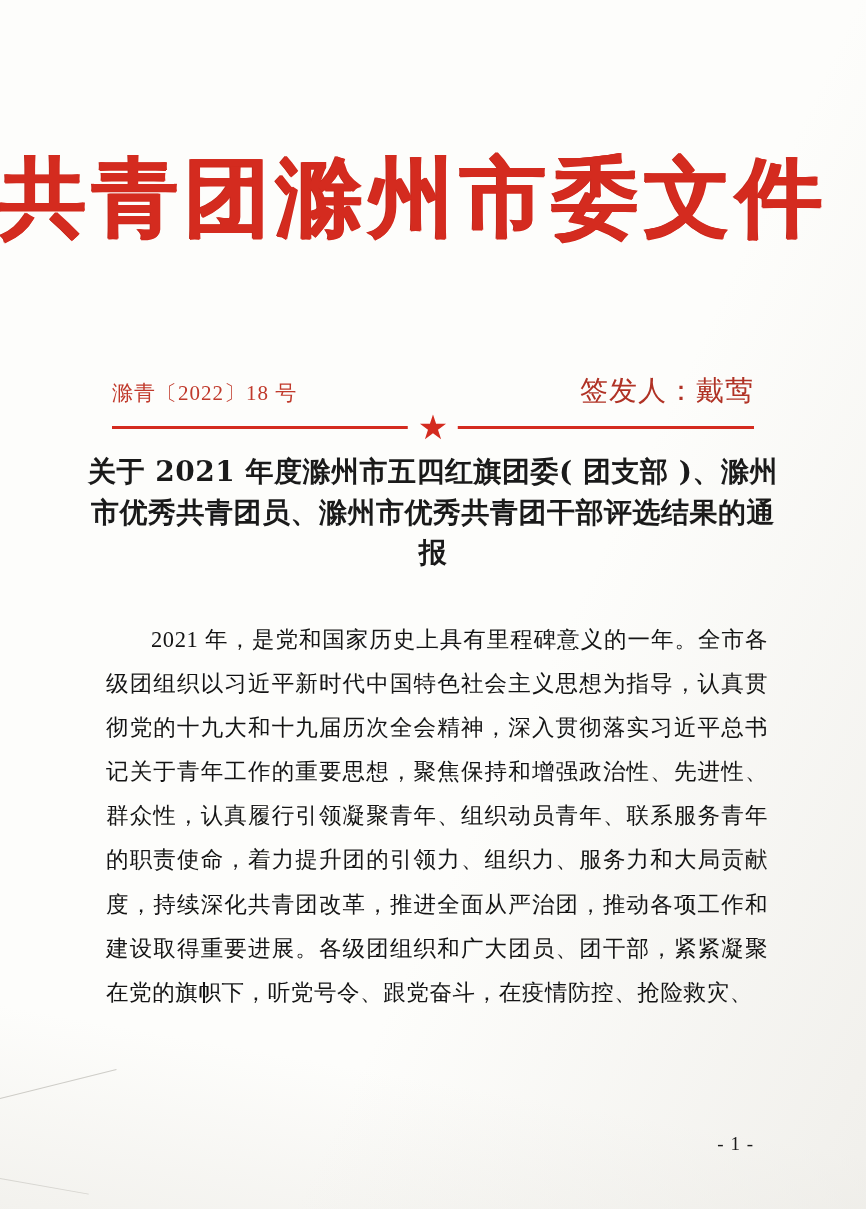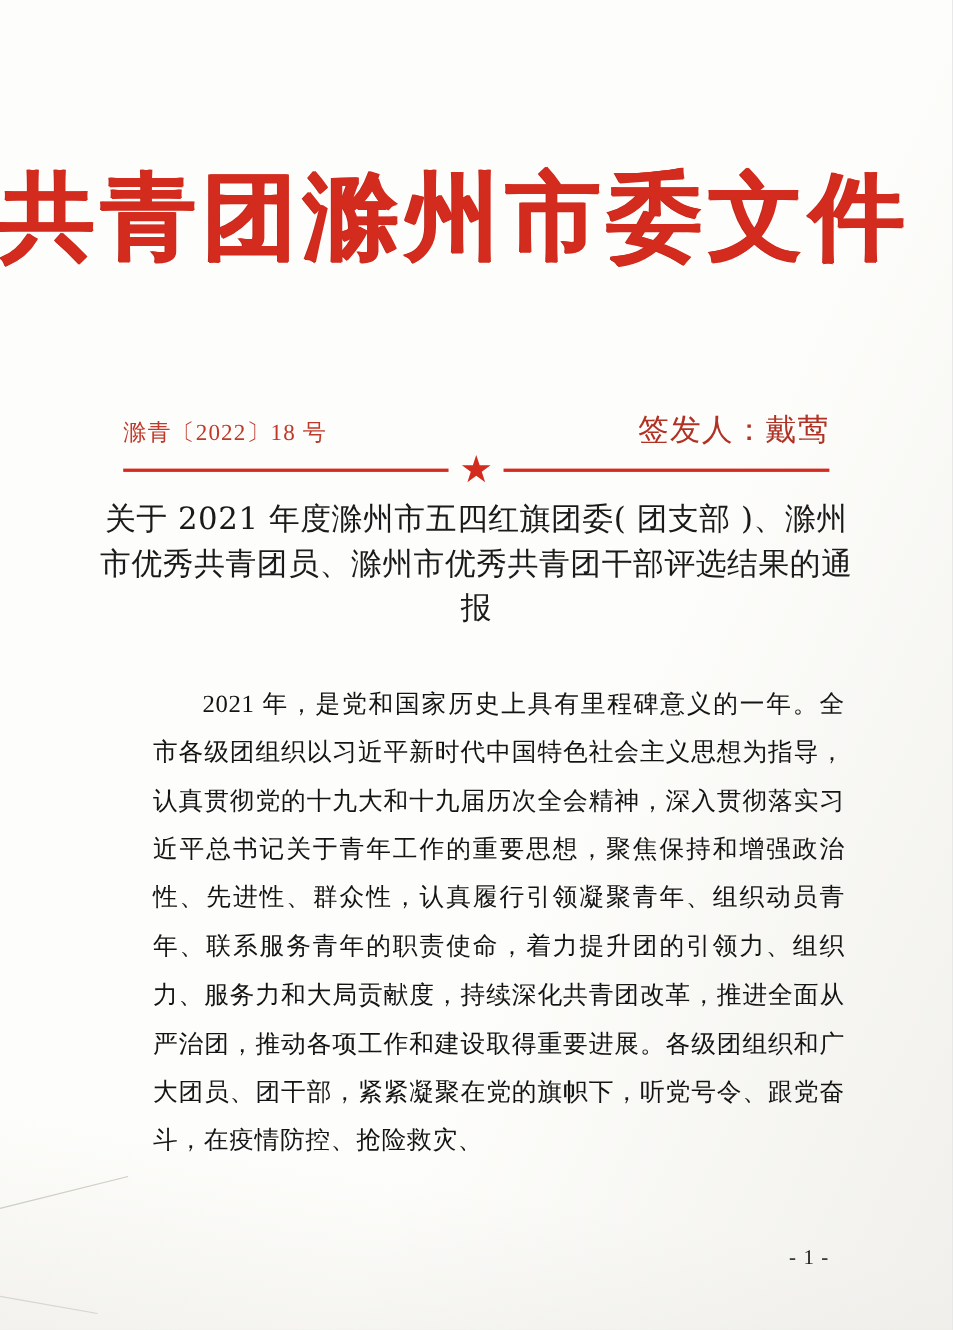--- a/index.html
+++ b/index.html
@@ -79,21 +79,21 @@
     background: #fdfdfb;
     padding: 0 10px;
   }
   .title {
     position: absolute;
     top: 452px;
     left: 82px;
     right: 82px;
     text-align: center;
     color: #1a1a1a;
-    font-weight: normal;
+    font-weight: bold;
     font-size: 28px;
     line-height: 1.45;
     letter-spacing: 0.5px;
     font-family: "DejaVu Serif", "Liberation Serif", serif;
   }
   .body {
     position: absolute;
     top: 618px;
     left: 106px;
     right: 98px;
@@ -102,21 +102,20 @@
     line-height: 1.96;
     letter-spacing: 0.6px;
     text-align: justify;
     text-justify: inter-ideograph;
   }
   .body p {
     margin: 0 0 4px 0;
   }
   .body p.indent {
     text-indent: 2em;
-    margin-left: 33px;
   }
   .page-number {
     position: absolute;
     bottom: 54px;
     right: 112px;
     color: #1a1a1a;
     font-size: 19px;
     letter-spacing: 1px;
   }
   .fold-mark {

